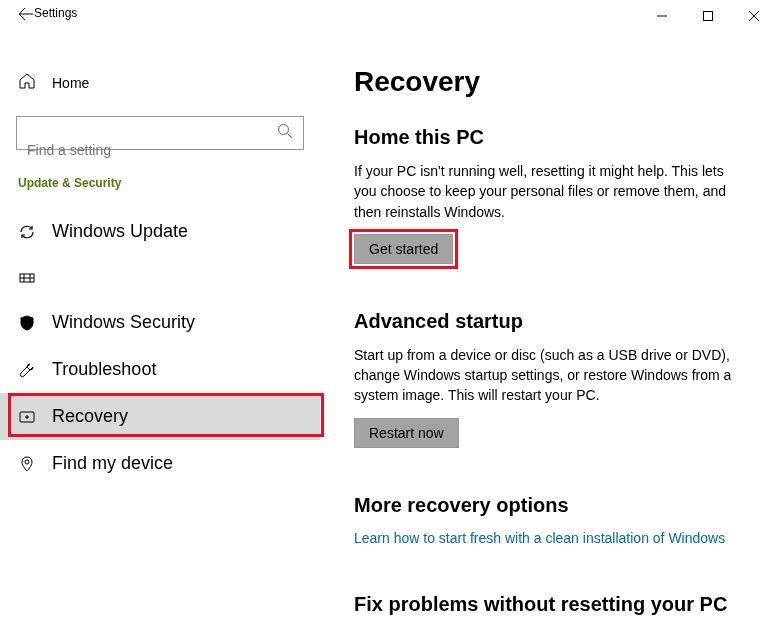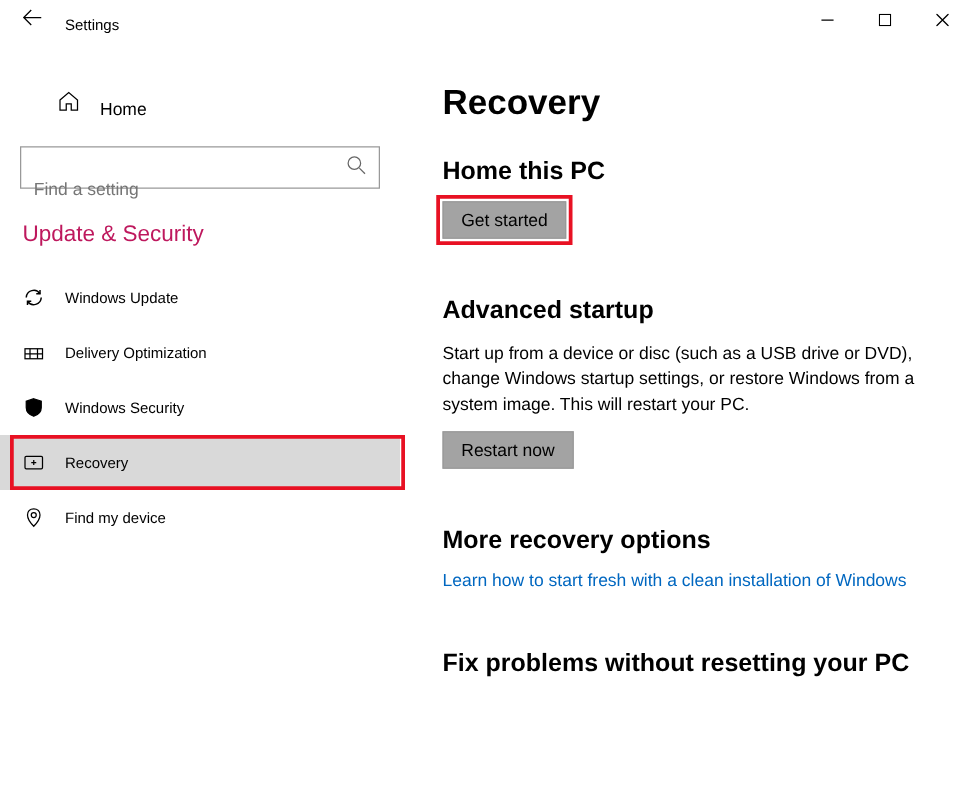--- a/index.html
+++ b/index.html
@@ -1,37 +1,37 @@
 <!DOCTYPE html>
 <html><head>
   <meta charset="utf-8">
   <style>
     * { margin: 0; padding: 0; box-sizing: border-box; font-family: 'Segoe UI', Tahoma, sans-serif; }
     body { width: 777px; height: 634px; background: #fff; display: flex; flex-direction: column; overflow: hidden; }
     
     .titlebar { height: 32px; display: flex; align-items: center; justify-content: space-between; padding: 0 0 0 18px; }
-    .titlebar-left { display: flex; align-items: flex-end; gap: 18px; }
+    .titlebar-left { display: flex; align-items: flex-start; }
     .titlebar-title { font-size: 12px; color: #000; }
     .window-controls { display: flex; }
     .win-btn { width: 46px; height: 32px; display: flex; align-items: center; justify-content: center; cursor: pointer; }
     .win-btn svg { width: 10px; height: 10px; }
     
     .content { flex: 1; display: flex; }
     
     .sidebar { width: 320px; background: #fff; padding-top: 30px; border-right: none; }
-    .home-row { display: flex; align-items: flex-end; gap: 16px; padding: 10px 18px; cursor: pointer; margin-left: 28px; }
+    .home-row { display: flex; align-items: center; gap: 16px; padding: 10px 18px; cursor: pointer; }
     .home-row .label { font-size: 14px; color: #000; }
     
     .search-box { margin: 12px 16px 18px 16px; border: 1px solid #999; height: 34px; display: flex; align-items: center; padding: 0 10px; }
     .search-box input { flex: 1; border: none; outline: none; font-size: 14px; color: #666; background: transparent; margin-top: 34px; }
     .search-box .sicon { color: #666; }
     
-    .section-header { font-size: 18px; font-weight: 400; color: #be185d; padding: 8px 18px 18px 18px; }
+    .section-header { font-size: 12px; font-weight: 700; color: #4d7c0f; padding: 8px 18px 18px 18px; }
     
-    .nav-item { display: flex; align-items: center; gap: 16px; padding: 13px 18px; cursor: pointer; font-size: 12px; color: #000; position: relative; }
+    .nav-item { display: flex; align-items: center; gap: 16px; padding: 13px 18px; cursor: pointer; font-size: 18px; color: #000; position: relative; }
     .nav-item.selected { background: #d9d9d9; }
     .nav-item .icon { width: 18px; height: 18px; display: flex; align-items: center; justify-content: center; flex-shrink: 0; }
     
     .highlight-red { border: 3px solid #e81123; position: absolute; pointer-events: none; }
     .hl-recovery { left: 8px; top: 0; right: 0; bottom: 0; height: 44px; width: 316px; }
     
     .main { flex: 1; padding: 34px 34px 0 34px; overflow-y: auto; }
     .page-title { font-size: 28px; font-weight: 600; margin-bottom: 28px; }
     .section-title { font-size: 20px; font-weight: 600; margin-bottom: 12px; }
     .section-desc { font-size: 14px; color: #000; line-height: 1.45; margin-bottom: 12px; max-width: 410px; }
@@ -105,33 +105,40 @@
       <span>Windows Update</span>
     </div>
 
     <div class="nav-item">
       <span class="icon">
           <svg width="18" height="18" viewBox="0 0 18 18">
             <rect x="2" y="6" width="14" height="8" stroke="#000" stroke-width="1" fill="none"></rect>
             <path d="M6 6 L6 14 M12 6 L12 14 M2 10 L16 10" stroke="#000" stroke-width="1"></path>
           </svg>
         </span>
-      <span>Delivery Optimization</span>
     </div>
 
     <div class="nav-item">
       <span class="icon">
           <svg width="18" height="18" viewBox="0 0 18 18">
             <path d="M9 2 L15 4 L15 9 C15 13 12 15 9 16 C6 15 3 13 3 9 L3 4 Z" stroke="#000" stroke-width="1" fill="#000"></path>
           </svg>
         </span>
       <span>Windows Security</span>
     </div>
 
 
+    <div class="nav-item">
+      <span class="icon">
+          <svg width="18" height="18" viewBox="0 0 18 18">
+            <path d="M12 3 A3 3 0 0 0 9 6 L3 12 A2 2 0 0 0 6 15 L12 9 A3 3 0 0 0 15 6 L12 9 L9 6 Z" stroke="#000" stroke-width="1" fill="none"></path>
+          </svg>
+        </span>
+      <span>Troubleshoot</span>
+    </div>
 
     <div style="position:relative;">
       <div class="nav-item selected">
         <span class="icon">
             <svg width="18" height="18" viewBox="0 0 18 18">
               <rect x="2" y="4" width="14" height="10" rx="1" stroke="#000" stroke-width="1" fill="none"></rect>
               <path d="M9 7 L9 11 M7 9 L11 9" stroke="#000" stroke-width="1"></path>
             </svg>
           </span>
         <span>Recovery</span>
@@ -149,20 +156,21 @@
         </span>
       <span>Find my device</span>
     </div>
 
   </div>
 
   <div class="main">
     <h1 class="page-title">Recovery</h1>
     
     <h2 class="section-title">Home this PC</h2>
+    <p class="section-desc">If your PC isn't running well, resetting it might help. This lets you choose to keep your personal files or remove them, and then reinstalls Windows.</p>
     <div class="btn-wrap">
       <button class="btn">Get started</button>
       <div class="highlight-red hl-getstarted"></div>
     </div>
     
     <div class="section-gap"></div>
     
     <h2 class="section-title">Advanced startup</h2>
     <p class="section-desc">Start up from a device or disc (such as a USB drive or DVD), change Windows startup settings, or restore Windows from a system image. This will restart your PC.</p>
     <button class="btn">Restart now</button>

